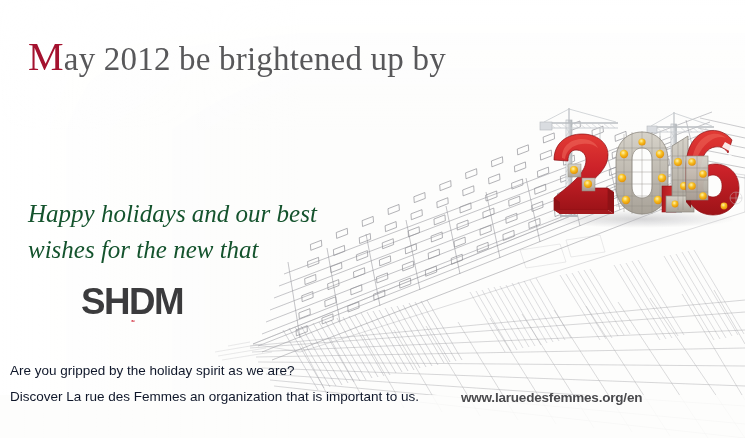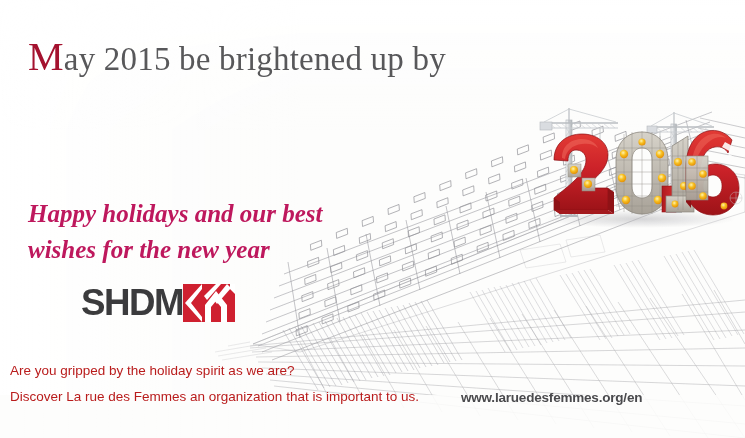--- a/index.html
+++ b/index.html
@@ -50,31 +50,31 @@
 
   
   .wishes{
     position:absolute;
     left:28px;top:196px;
     width:360px;
     font-family:"Liberation Serif", serif;
     font-style:italic;
     font-size:25px;
     line-height:36px;
-    color:#be185d;
-    font-weight:bold;
+    color:#14532d;
   }
 
   
   .logo{
     position:absolute;
     left:82px;top:284px;
     height:38px;
     display:flex;
     align-items:center;
+    flex-direction:column;
   }
   .logo-word{
     font-family:"Liberation Sans", sans-serif;
     font-weight:bold;
     font-size:36px;
     line-height:36px;
     letter-spacing:-1.5px;
     color:#3b3b3d;
     transform:scaleX(1.02);
   }
@@ -85,21 +85,21 @@
 
   
   .footer{
     position:absolute;
     left:10px;top:358px;
     width:735px;
   }
   .footer-line{
     font-family:"Liberation Sans", sans-serif;
     font-size:13.5px;
-    color:#b91c1c;
+    color:#0f172a;
     line-height:26px;
     white-space:nowrap;
   }
   .footer-row{
     display:flex;
     align-items:center;
   }
   .footer-url{
     font-family:"Liberation Sans", sans-serif;
     font-size:13.5px;
@@ -542,27 +542,27 @@
       <circle cx="192" cy="108" r="3.4" fill="url(#lamp)"></circle>
     </g>
 
     <g stroke="#c3c3c8" stroke-width="0.6" fill="none" opacity="0.75">
       <circle cx="204" cy="100" r="6"></circle>
       <path d="M198 100 L210 100 M204 94 L204 106"></path>
     </g>
   </svg>
 
   <div class="headline">
-    <span class="dropcap">M</span><span>ay 2015 be brightened up by</span><br>
+    <span class="dropcap">M</span><span>ay 2012 be brightened up by</span><br>
     <br>
   </div>
 
   <div class="wishes">
     <span>Happy holidays and our best</span><br>
-    <span>wishes for the new year</span>
+    <span>wishes for the new that</span>
   </div>
 
   <div class="logo">
     <span class="logo-word">SHDM</span>
     <svg class="logo-mark" viewBox="0 0 52 38" xmlns="http://www.w3.org/2000/svg">
       <rect x="0" y="0" width="52" height="38" fill="#cf2030"></rect>
 
       <polygon points="19,0 19,5 8,19 19,33 19,38 2,19" fill="#ffffff"></polygon>
       <polygon points="22,38 22,21 33,7 44,21 44,38 38,38 38,23 33,17 28,23 28,38" fill="#ffffff"></polygon>
       <polygon points="47,0 52,0 52,10 47,5" fill="#ffffff"></polygon>

